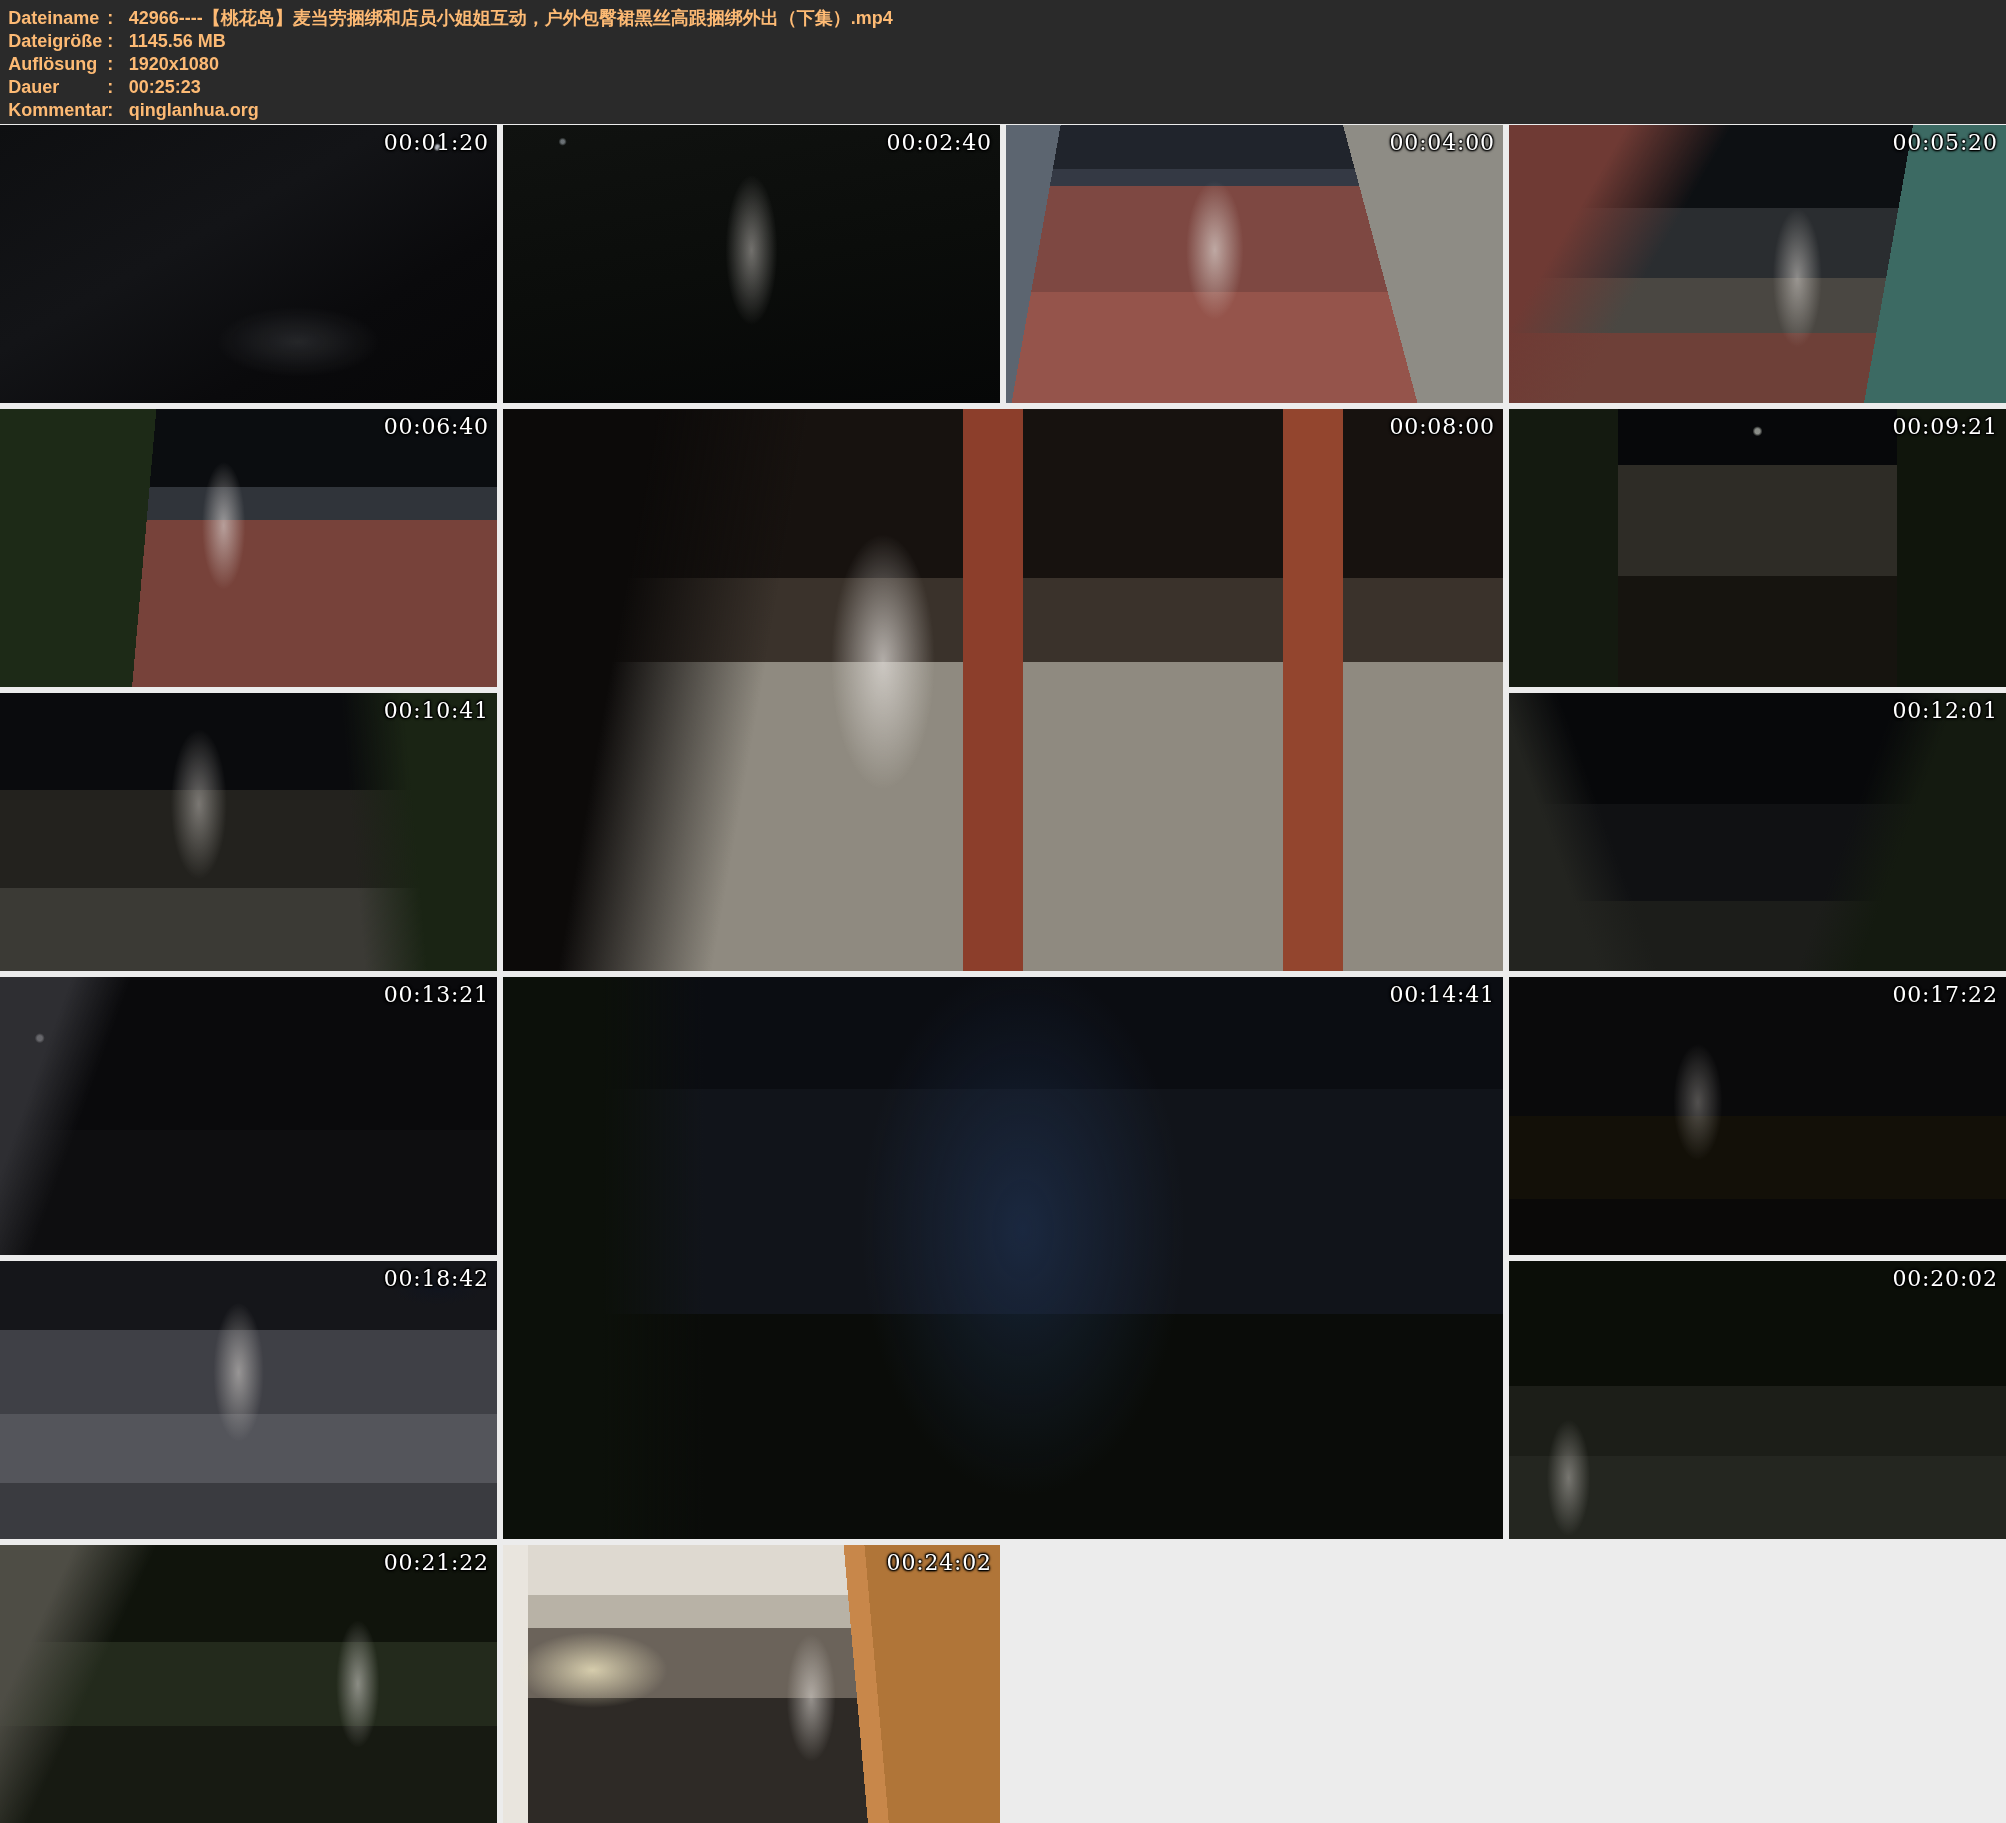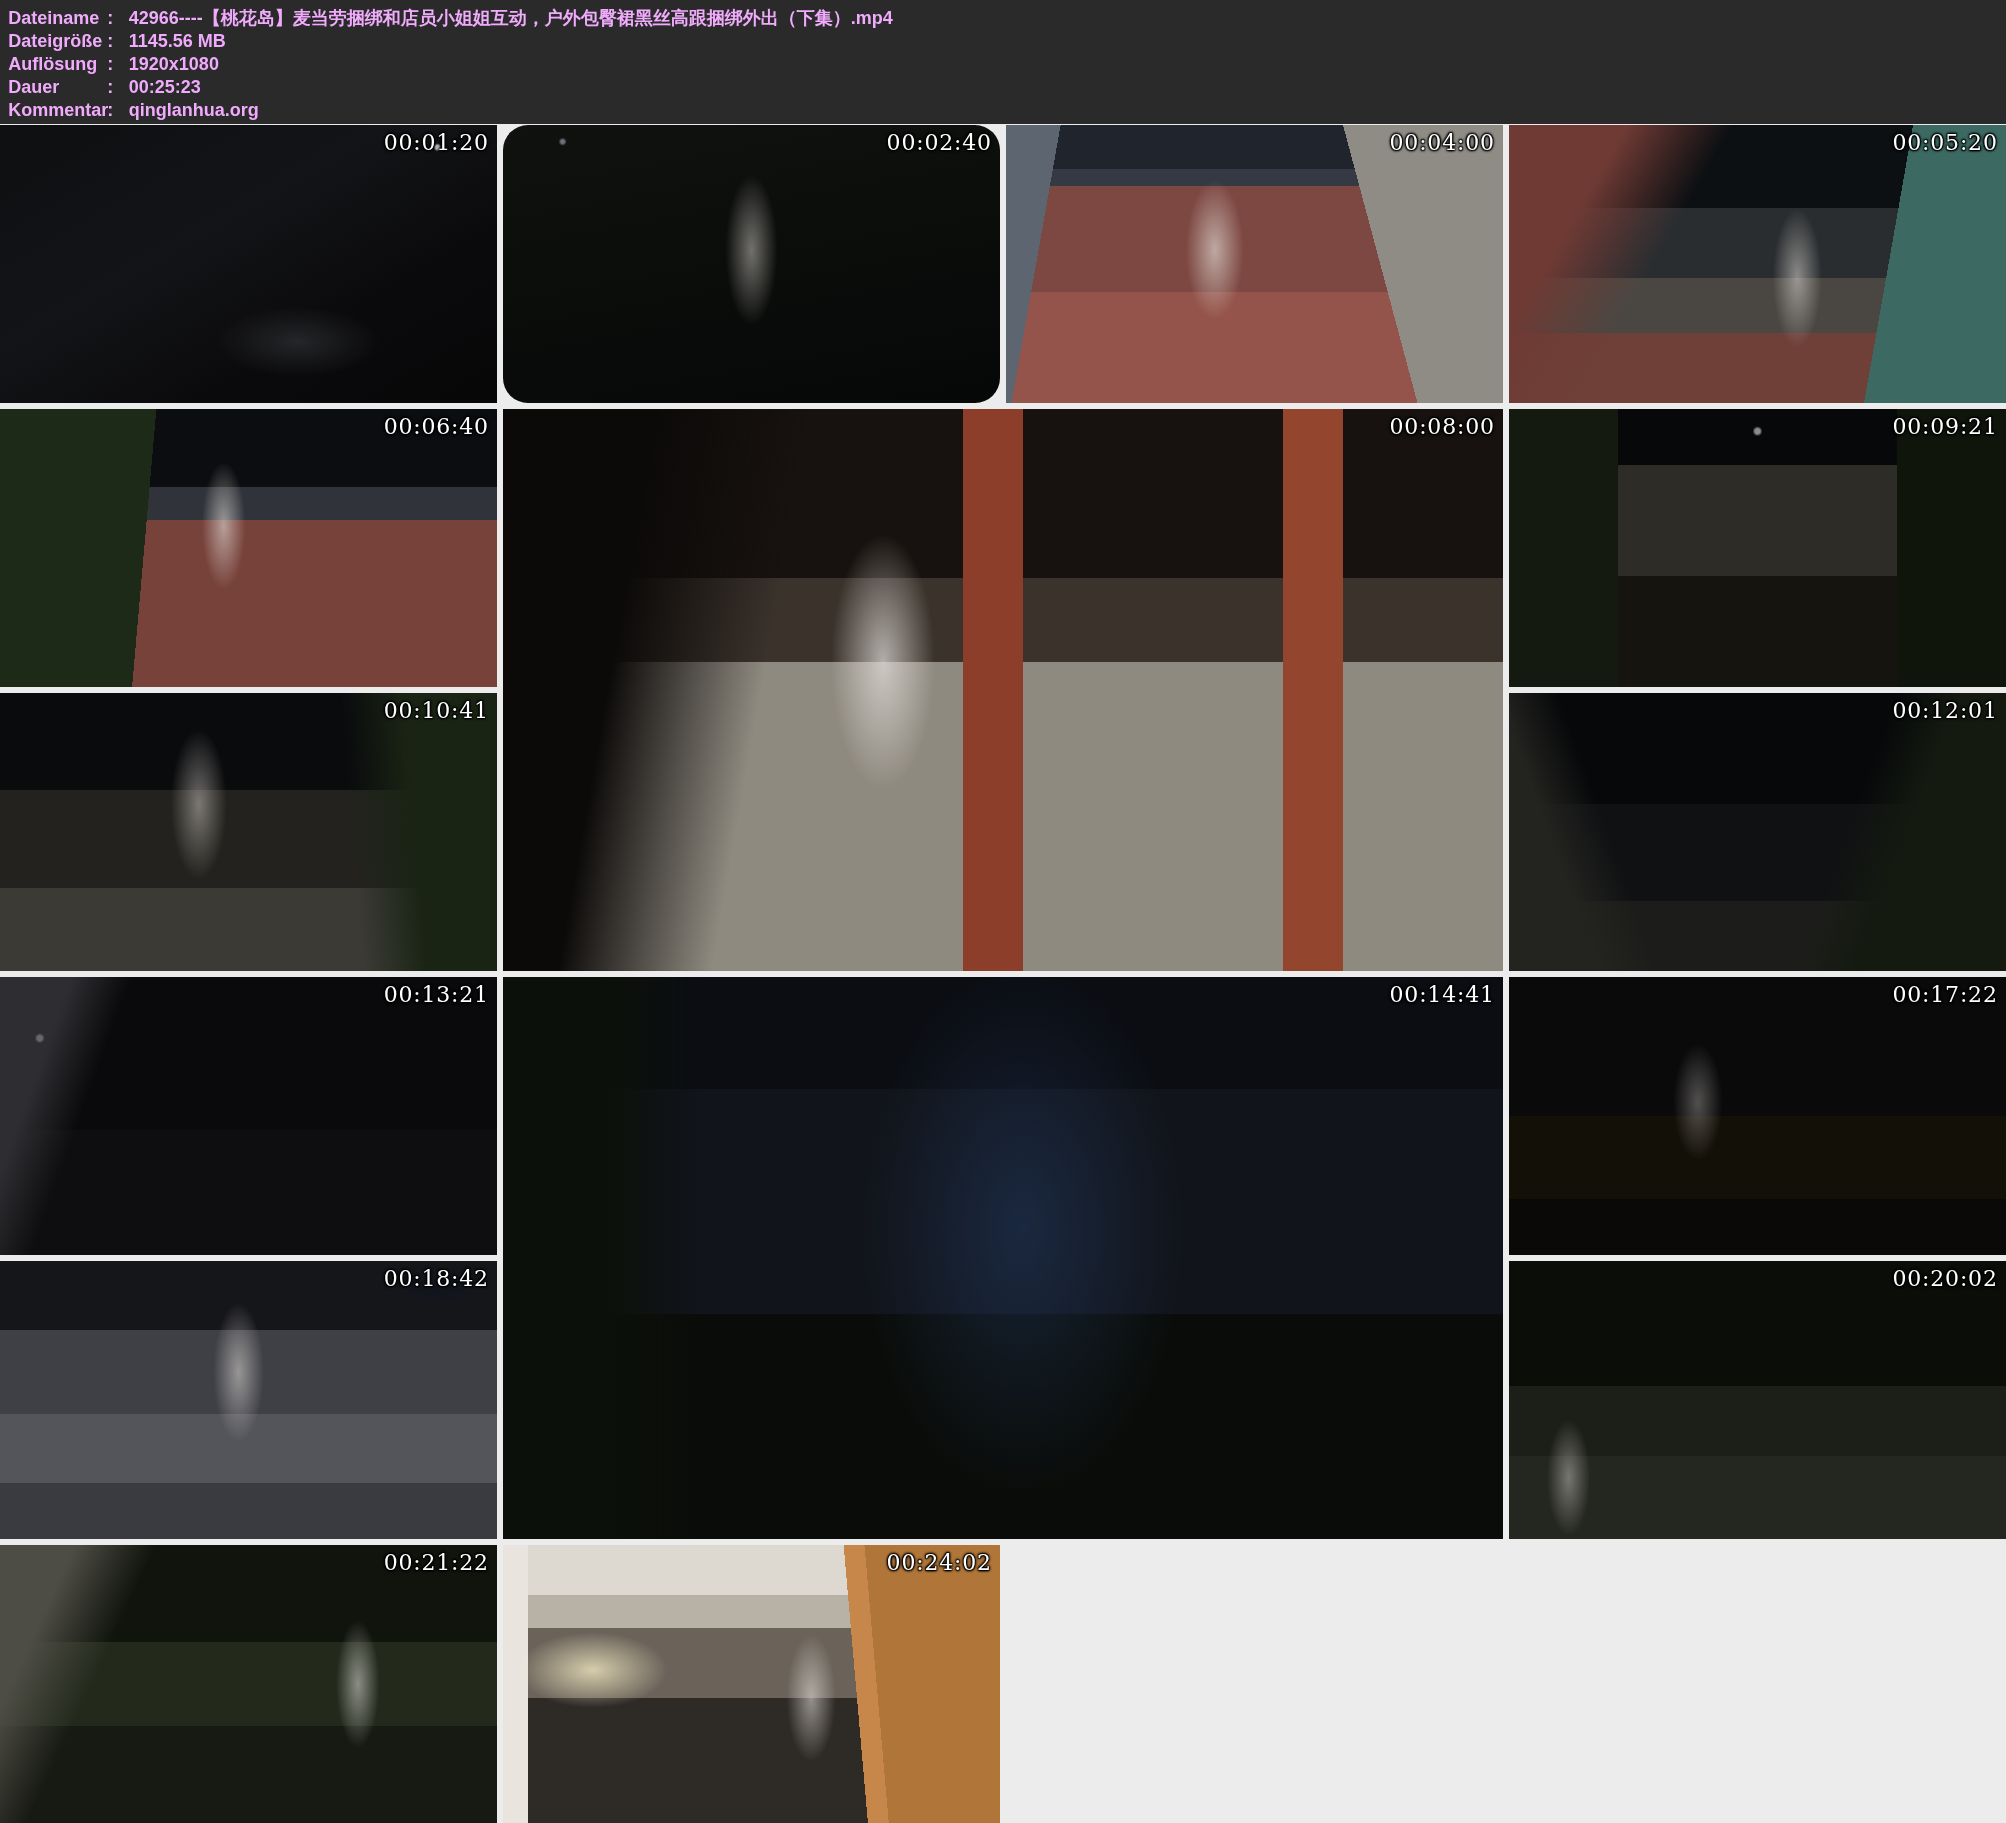--- a/index.html
+++ b/index.html
@@ -5,21 +5,21 @@
   html,body{margin:0;padding:0;}
   body{
     width:2006px;height:1823px;
     background:#ececec;
     font-family:"Liberation Sans", sans-serif;
     overflow:hidden;position:relative;
   }
   
   .meta-header{
     position:absolute;top:0;left:0;width:2006px;height:124px;
-    background:#2a2a2a;color:#f0abfc;
+    background:#2a2a2a;color:#fdba74;
     padding:7.4px 0 0 8.3px;box-sizing:border-box;
   }
   .meta-row{
     display:flex;align-items:baseline;
     font-size:18px;font-weight:bold;line-height:23px;
     white-space:nowrap;
   }
   .meta-label{width:99px;flex:0 0 99px;}
   .meta-colon{width:21.5px;flex:0 0 21.5px;}
   .meta-value{flex:1;overflow:hidden;}
@@ -45,21 +45,21 @@
     text-align:right;
   }
   
   .t1{background:
     radial-gradient(circle at 88% 8%, rgba(220,225,235,.8) 0 1.7px, transparent 4.1px),
     radial-gradient(ellipse 116px 50px at 60% 78%, rgba(130,135,140,.22), transparent 70%),
     linear-gradient(150deg,#0e0f11 0%,#131417 40%,#0a0a0c 70%,#070708 100%);}
   .t2{background:
     radial-gradient(ellipse 37px 107px at 50% 45%, rgba(215,210,205,.5), transparent 70%),
     radial-gradient(circle at 12% 6%, rgba(200,210,220,.5) 0 1.7px, transparent 4.1px),
-    linear-gradient(170deg,#101210 0%,#0b0d0b 50%,#060707 100%); border-radius: 25px;}
+    linear-gradient(170deg,#101210 0%,#0b0d0b 50%,#060707 100%);}
   .t3{background:
     radial-gradient(ellipse 41px 99px at 42% 45%, rgba(225,220,215,.65), transparent 70%),
     linear-gradient(100deg,#5c6570 0 10%, rgba(92,101,112,0) 10%),
     linear-gradient(255deg,#8e8c85 0 28%, rgba(142,140,133,0) 28%),
     linear-gradient(180deg,#20242c 0 16%,#343944 16% 22%,#7e4842 22% 60%,#95544b 60%);}
   .t4{background:
     radial-gradient(ellipse 35px 99px at 58% 55%, rgba(220,215,210,.55), transparent 70%),
     linear-gradient(280deg,#3c6a63 0 26%, rgba(60,106,99,0) 26%),
     linear-gradient(120deg,#6f3a34 0 18%, rgba(111,58,52,0) 34%),
     linear-gradient(180deg,#0d1013 0 30%,#2a2d30 30% 55%,#4a4742 55% 75%,#6e4038 75%);}

